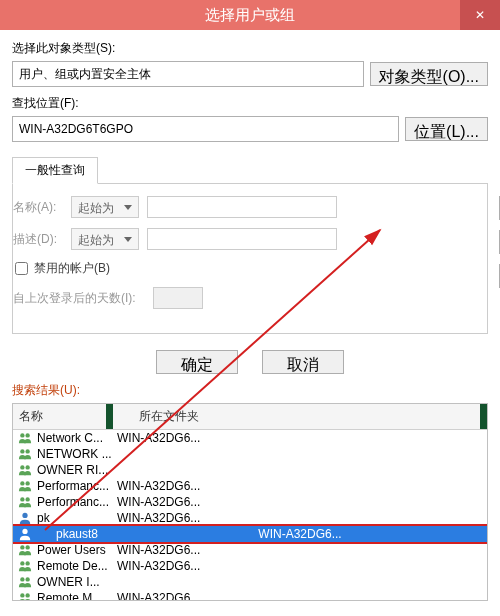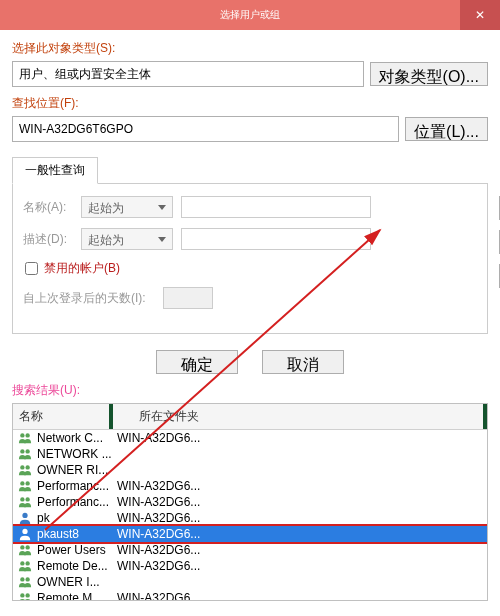--- a/index.html
+++ b/index.html
@@ -1,45 +1,45 @@
 <!DOCTYPE html>
 <html><head>
 <meta charset="utf-8">
 <style>
 * { box-sizing: border-box; margin: 0; padding: 0; font-family: "Microsoft YaHei", "SimSun", sans-serif; font-size: 12px; }
 body { background: #fff; width: 500px; height: 616px; overflow: hidden; position: relative; }
 .titlebar { background: #e8726a; height: 30px; display: flex; align-items: center; justify-content: center; position: relative; }
-.titlebar-text { color: #fff; font-size: 10px; }
+.titlebar-text { color: #fff; font-size: 15px; }
 .close-btn { position: absolute; right: 0; top: 0; width: 40px; height: 30px; background: #c75050; color: #fff; display: flex; align-items: center; justify-content: center; font-size: 14px; cursor: pointer; }
 .dialog-body { padding: 10px 12px; }
-.field-label { color: #c2410c; margin-bottom: 4px; display: block; }
+.field-label { color: #000000; margin-bottom: 4px; display: block; }
 .row { display: flex; align-items: center; gap: 6px; margin-bottom: 8px; }
 .text-input { flex: 1; border: 1px solid #b0b0b0; padding: 12px 6px; background: #fff; height: 24px; }
 .btn { border: 1px solid #adadad; background: #f0f0f0; padding: 4px 8px; min-width: 82px; height: 24px; cursor: pointer; font-size: 16px; }
 .tabs { border-bottom: 1px solid #ccc; margin-top: 6px; }
 .tab { display: inline-block; border: 1px solid #ccc; border-bottom: 1px solid #fff; padding: 4px 12px; background: #fff; position: relative; top: 1px; }
-.query-panel { border: 1px solid #ccc; border-top: none; padding: 12px 10px 14px; position: relative; }
+.query-panel { border: 1px solid #ccc; border-top: none; padding: 12px 0 14px; position: relative; }
 .query-row { display: flex; align-items: center; margin-bottom: 10px; }
 .query-label { width: 58px; color: #999; }
-.select-box { width: 92px; border: 1px solid #ccc; padding: 3px 18px 3px 6px; background: #f5f5f5; position: relative; margin-right: 8px; height: 22px; color: #666; }
+.select-box { width: 68px; border: 1px solid #ccc; padding: 3px 18px 3px 6px; background: #f5f5f5; position: relative; margin-right: 8px; height: 22px; color: #666; }
 .select-box::after { content: ""; position: absolute; right: 6px; top: 8px; border-left: 4px solid transparent; border-right: 4px solid transparent; border-top: 5px solid #666; }
 .query-input { flex: 1; border: 1px solid #ccc; background: #fff; height: 22px; padding: 2px 4px; max-width: 190px; }
 .checkbox-row { display: flex; align-items: center; margin-bottom: 6px; margin-left: 2px; }
 .checkbox-row input { margin-right: 6px; }
-.checkbox-row label { color: #b91c1c; }
+.checkbox-row label { color: #404040; }
 .spinner { width: 50px; border: 1px solid #ccc; background: #f0f0f0; height: 22px; display: inline-block; }
 .side-btns { position: absolute; right: -98px; top: 12px; display: flex; flex-direction: column; gap: 10px; }
 .side-btns .btn { width: 86px; }
 .query-container { display: flex; align-items: flex-start; justify-content: flex-end; }
 .query-left { flex: 1; }
 .bottom-btns { display: flex; justify-content: center; gap: 24px; margin-top: 16px; margin-bottom: 8px; }
-.results-label { color: #ec4899; margin-bottom: 4px; }
+.results-label { color: #c2410c; margin-bottom: 4px; }
 .results-grid { border: 1px solid #c0c0c0; height: 198px; overflow-y: auto; background: #fff; }
 .grid-header { display: flex; background: #f5f5f5; border-bottom: 1px solid #d0d0d0; position: sticky; top: 0; }
-.grid-header div { padding: 4px 6px; border-right: 4px solid #14532d; color: #333; }
+.grid-header div { padding: 4px 6px; border-right: 7px solid #14532d; color: #333; }
 .col-name { width: 100px; }
 .col-loc { flex: 1; margin-left: 20px; }
 .grid-row { display: flex; align-items: center; padding: 1px 4px; cursor: pointer; }
 .grid-row.selected { background: #2b7de1; color: #fff; }
 .grid-row .ico { width: 16px; height: 14px; margin-right: 4px; flex-shrink: 0; }
 .grid-row .name-cell { width: 80px; white-space: nowrap; overflow: hidden; text-overflow: ellipsis; }
 .grid-row .loc-cell { flex: 1; white-space: nowrap; overflow: hidden; text-overflow: ellipsis; }
 .arrow-svg { position: absolute; top: 210px; left: 40px; pointer-events: none; z-index: 5; }
 .outer-wrap { position: relative; }
 </style>
@@ -165,21 +165,21 @@
             <span class="loc-cell">WIN-A32DG6...</span>
           </div>
           <div class="grid-row">
             <svg class="ico" viewBox="0 0 16 16">
               <circle cx="8" cy="5" r="3" fill="#3a7bc8"></circle>
               <path d="M2 15 Q2 10 8 10 Q14 10 14 15 Z" fill="#3a7bc8"></path>
             </svg>
             <span class="name-cell">pk</span>
             <span class="loc-cell">WIN-A32DG6...</span>
           </div>
-          <div class="grid-row selected" style="outline: rgb(212, 32, 32) solid 2px;">
+          <div class="grid-row selected" style="outline: rgb(212, 32, 32) solid 2px; text-align: center;">
             <svg class="ico" viewBox="0 0 16 16">
               <circle cx="8" cy="5" r="3" fill="#fff"></circle>
               <path d="M2 15 Q2 10 8 10 Q14 10 14 15 Z" fill="#fff"></path>
             </svg>
             <span class="name-cell">pkaust8</span>
             <span class="loc-cell">WIN-A32DG6...</span>
           </div>
           <div class="grid-row">
             <svg class="ico" viewBox="0 0 16 16">
               <circle cx="5" cy="5" r="2.5" fill="#5aa457"></circle>

